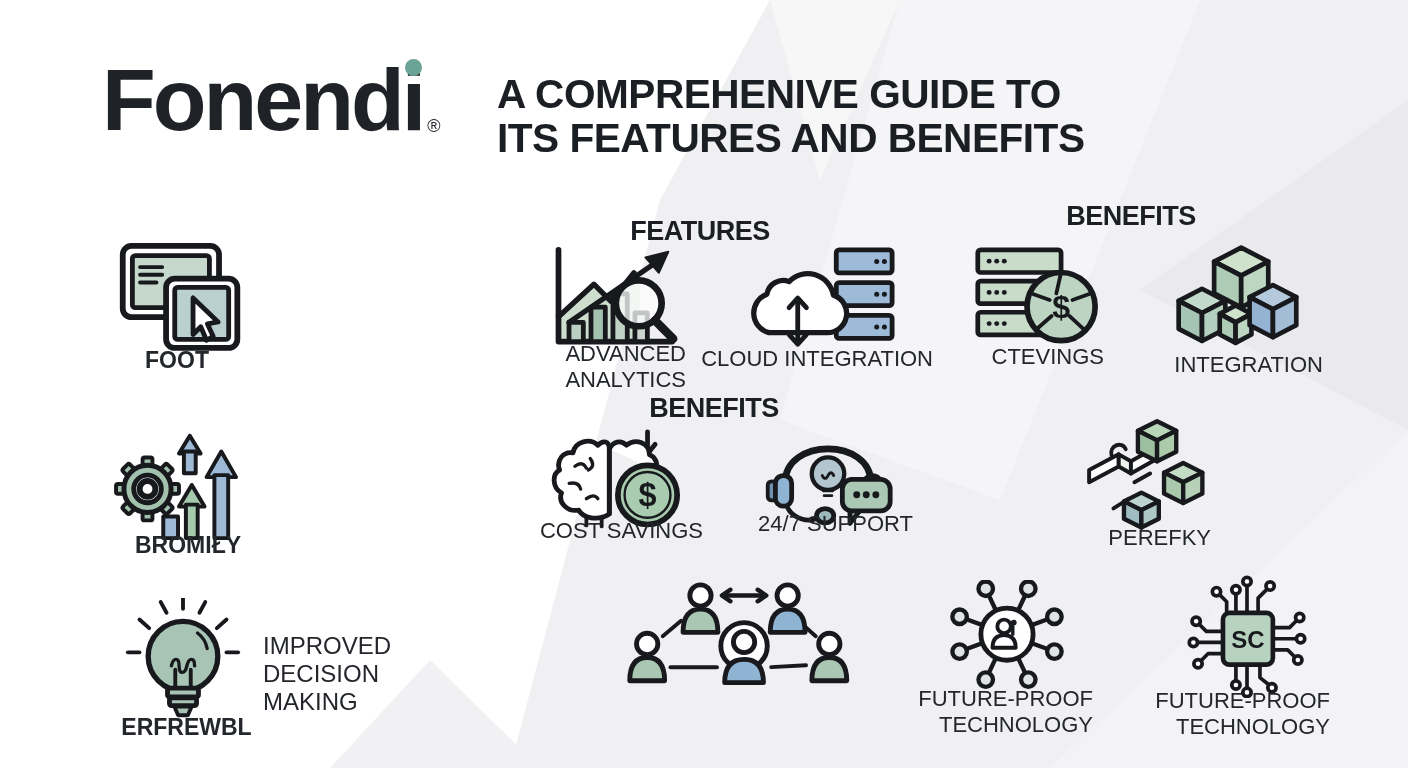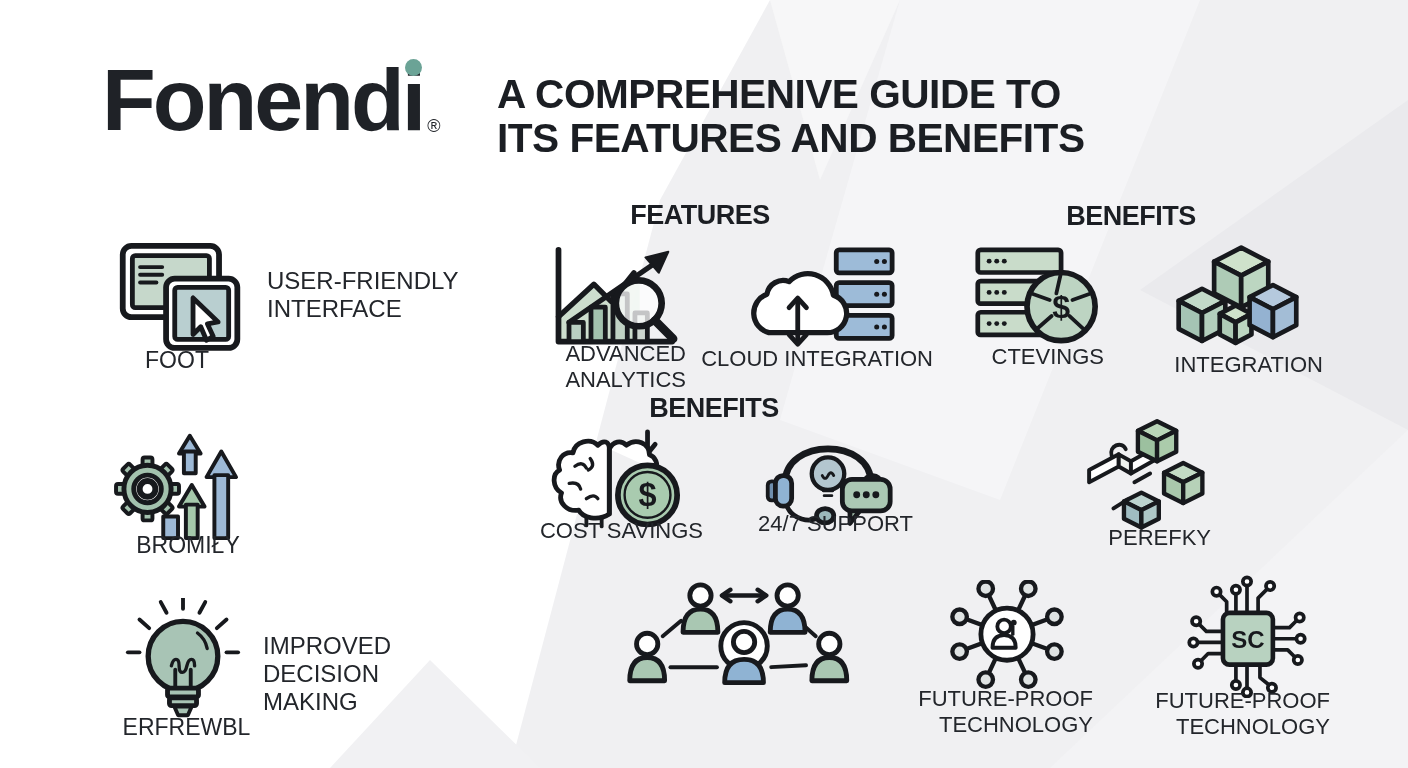--- a/index.html
+++ b/index.html
@@ -29,21 +29,21 @@
     letter-spacing:-0.5px;white-space:pre-line;color:#1b1e23;
     transform:scaleX(0.99);transform-origin:left top;
   }
 
   .heading{
     font-size:27px;font-weight:700;text-align:center;width:250px;color:#1b1e23;
     letter-spacing:-0.5px;
   }
 
   .caption{
-    font-size:23px;font-weight:400;text-align:center;color:#23262b;white-space:pre-line;
+    font-size:23px;font-weight:700;text-align:center;color:#23262b;white-space:pre-line;
   }
   .side-label{
     font-size:24px;font-weight:400;line-height:28px;white-space:pre-line;color:#23262b;
   }
   .item-label{
     font-size:22px;font-weight:400;line-height:26px;text-align:right;
     white-space:pre-line;color:#23262b;
   }
 </style>
 </head>
@@ -62,37 +62,35 @@
 
   <div class="content">
 
     <div class="abs logo">
       <span>Fonend</span><span class="logo-i"><span>i</span><span class="logo-dot" style="background:#6ba396"></span></span><span class="logo-reg">®</span>
     </div>
 
     <div class="abs title">A COMPREHENIVE GUIDE TO
 ITS FEATURES AND BENEFITS</div>
 
-    <div class="abs heading" style="left:575px;top:200px">FEATURES</div>
+    <div class="abs heading" style="left:575px;top:216px">FEATURES</div>
     <div class="abs heading" style="left:1006px;top:201px">BENEFITS</div>
     <div class="abs heading" style="left:589px;top:393px">BENEFITS</div>
 
     <svg class="abs" style="left:116px;top:240px" width="130" height="111" viewBox="0 0 135 115" stroke="#17191d" stroke-linecap="round" stroke-linejoin="round">
       <rect x="7" y="6" width="100" height="74" rx="9" fill="#fff" stroke-width="6"></rect>
       <rect x="17" y="16" width="80" height="54" rx="3" fill="#c6d8cb" stroke-width="5"></rect>
       <line x1="25" y1="28" x2="48" y2="28" stroke-width="4"></line>
       <line x1="25" y1="36" x2="48" y2="36" stroke-width="4"></line>
       <line x1="25" y1="44" x2="42" y2="44" stroke-width="4"></line>
       <rect x="52" y="40" width="74" height="72" rx="9" fill="#fff" stroke-width="6"></rect>
       <rect x="61" y="49" width="56" height="54" rx="3" fill="#b9cfd0" stroke-width="5"></rect>
       <path d="M80,60 L80,98 L88,90 L94,104 L101,100 L95,87 L106,85 Z" fill="#fff" stroke-width="5"></path>
     </svg>
     <div class="abs caption" style="left:117px;top:347px;width:120px">FOOT</div>
-    <div class="abs side-label" style="left:267px;top:267px">USER-FRIENDLY
-INTERFACE</div>
 
     <svg class="abs" style="left:112px;top:424px" width="133" height="120" viewBox="0 0 135 122" stroke="#17191d" stroke-linecap="round" stroke-linejoin="round">
       <rect x="52" y="94" width="15" height="22" fill="#9db9d6" stroke-width="4"></rect>
       <polygon points="68,84 81,62 94,84" fill="#a5c9ab" stroke-width="4"></polygon>
       <rect x="75" y="82" width="12" height="34" fill="#a5c9ab" stroke-width="4"></rect>
       <polygon points="68,30 79,12 90,30" fill="#9db9d6" stroke-width="4"></polygon>
       <rect x="73" y="28" width="12" height="22" fill="#9db9d6" stroke-width="4"></rect>
       <polygon points="96,54 111,28 126,54" fill="#9db9d6" stroke-width="4"></polygon>
       <rect x="104" y="52" width="14" height="64" fill="#9db9d6" stroke-width="4"></rect>
       <g>

